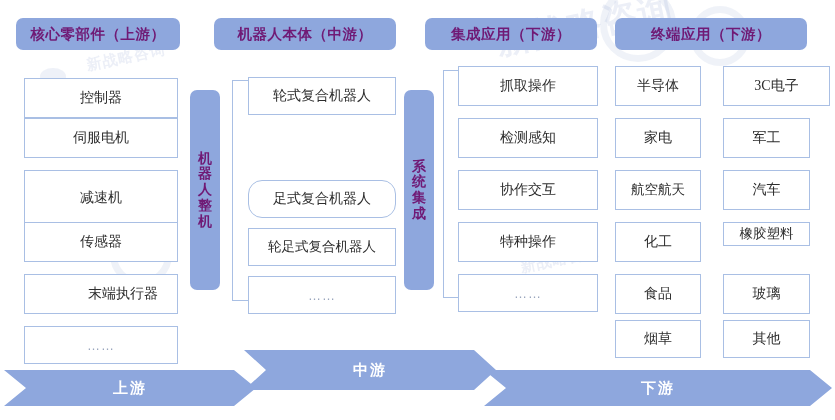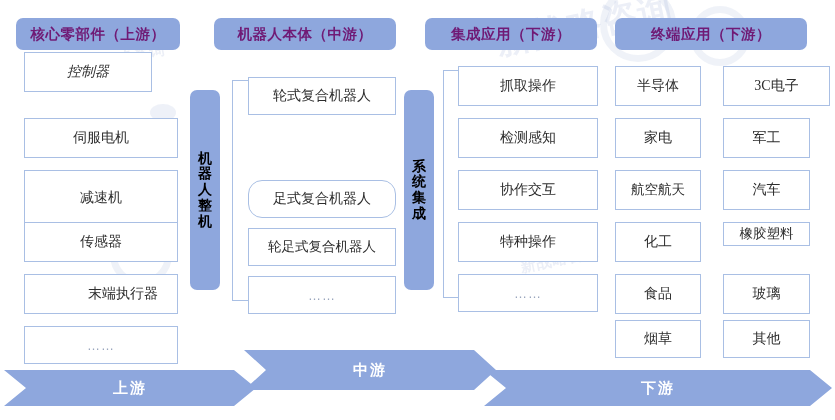--- a/index.html
+++ b/index.html
@@ -75,21 +75,21 @@
     font-size: 13px;
     letter-spacing: 1px;
   }
   .box.small { font-size: 13.5px; }
 
   
   .vbar {
     position: absolute;
     background: #8ea7dd;
     border-radius: 7px;
-    color: #000000;
+    color: #701a75;
     font-weight: bold;
     font-size: 14px;
     display: flex;
     align-items: center;
     justify-content: center;
     box-sizing: border-box;
     text-align: center;
     line-height: 1.12;
     letter-spacing: 1px;
   }
@@ -141,21 +141,21 @@
   <div class="wm wm-small" style="left:520px; top:250px; transform:rotate(-12deg);">新战略咨询</div>
   <div class="wm-ring" style="left:600px; top:-14px; width:62px; height:62px;"></div>
   <div class="wm-ring" style="left:690px; top:6px; width:46px; height:46px;"></div>
   <div class="wm-blob" style="left:40px; top:68px; width:26px; height:17px;"></div>
   <div class="wm-blob" style="left:150px; top:104px; width:26px; height:17px;"></div>
   <div class="wm-blob" style="left:504px; top:282px; width:26px; height:17px;"></div>
   <div class="wm-ring" style="left:110px; top:224px; width:48px; height:48px;"></div>
 
   <div class="hdr" style="left:16px; top:18px; width:164px; height:32px;">核心零部件（上游）</div>
 
-  <div class="box" style="left:24px; top:52px; width:128px; height:40px;font-style:italic;">控制器</div>
+  <div class="box" style="left:24px; top:78px; width:154px; height:40px;">控制器</div>
   <div class="box" style="left:24px; top:118px; width:154px; height:40px;">伺服电机</div>
   <div class="box" style="left:24px; top:170px; width:154px; height:56px;">减速机</div>
   <div class="box" style="left:24px; top:222px; width:154px; height:40px;">传感器</div>
   <div class="box" style="left:24px; top:274px; width:154px; height:40px;padding-left:44px;">末端执行器</div>
   <div class="box dots" style="left:24px; top:326px; width:154px; height:38px;">……</div>
 
   <div class="hdr" style="left:214px; top:18px; width:182px; height:32px;">机器人本体（中游）</div>
 
   <div class="vbar" style="left:190px; top:90px; width:30px; height:200px;">
     <span>机器人整机</span>

